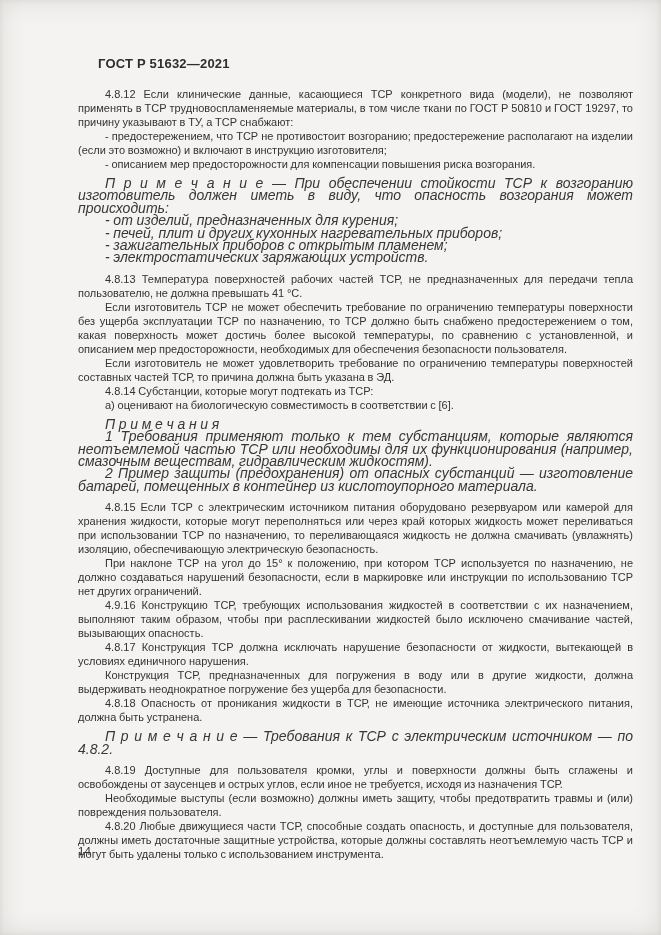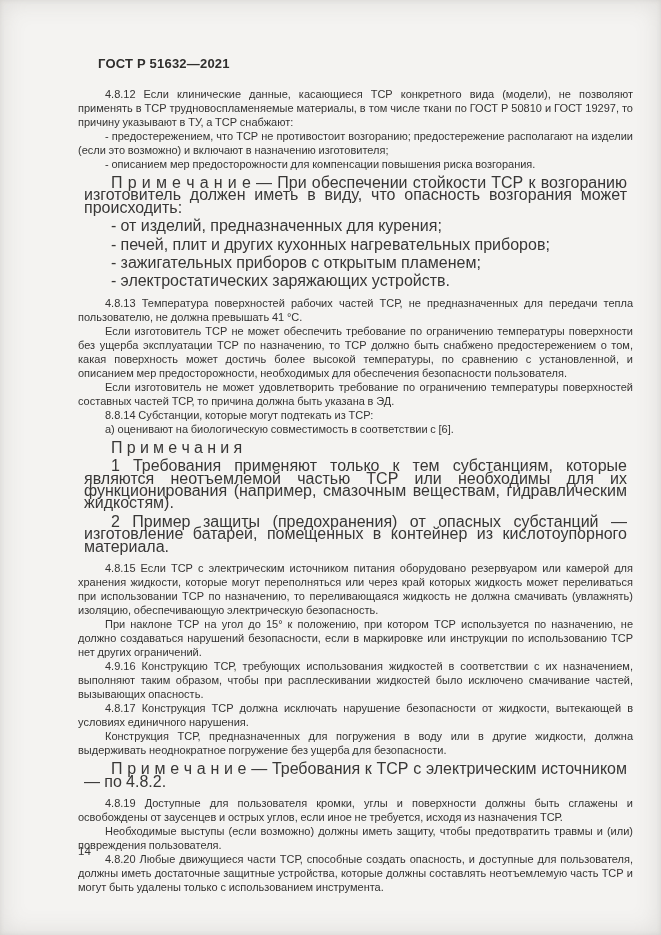--- a/index.html
+++ b/index.html
@@ -40,27 +40,28 @@
     line-height: 14px;
     text-align: justify;
     text-indent: 27px;
     word-spacing: -0.3px;
     color: #343332;
   }
   .notes {
     margin: 6px 0 8px 0;
   }
   p.note {
-    margin: 6px;
-    font-size: 16px;
+    margin: 0;
+    font-size: 14px;
     line-height: 12.4px;
     text-align: justify;
     text-indent: 27px;
     word-spacing: -0.2px;
     color: #383736;
+    font-style: italic;
   }
   .page-number {
     position: absolute;
     left: 78px;
     top: 845px;
     font-size: 11.5px;
     line-height: 13px;
     color: #343332;
     text-align: center;
   }
@@ -68,48 +69,49 @@
 </head>
 <body>
 
 <div class="page">
 
   <div class="doc-header">ГОСТ Р 51632—2021</div>
 
   <div class="content">
 
     <p class="body">4.8.12  Если клинические данные, касающиеся ТСР конкретного вида (модели), не позволяют применять в ТСР трудновоспламеняемые материалы, в том числе ткани по ГОСТ Р 50810 и ГОСТ 19297, то причину указывают в ТУ, а ТСР снабжают:</p>
-    <p class="body">- предостережением, что ТСР не противостоит возгоранию; предостережение располагают на изделии (если это возможно) и включают в назначению изготовителя;</p>
+    <p class="body">- предостережением, что ТСР не противостоит возгоранию; предостережение располагают на изделии (если это возможно) и включают в инструкцию изготовителя;</p>
     <p class="body">- описанием мер предосторожности для компенсации повышения риска возгорания.</p>
 
     <div class="notes">
       <p class="note">П р и м е ч а н и е — При обеспечении стойкости ТСР к возгоранию изготовитель должен иметь в виду, что опасность возгорания может происходить:</p>
       <p class="note">- от изделий, предназначенных для курения;</p>
       <p class="note">- печей, плит и других кухонных нагревательных приборов;</p>
       <p class="note">- зажигательных приборов с открытым пламенем;</p>
       <p class="note">- электростатических заряжающих устройств.</p>
     </div>
 
     <p class="body">4.8.13  Температура поверхностей рабочих частей ТСР, не предназначенных для передачи тепла пользователю, не должна превышать 41 °С.</p>
     <p class="body">Если изготовитель ТСР не может обеспечить требование по ограничению температуры поверхности без ущерба эксплуатации ТСР по назначению, то ТСР должно быть снабжено предостережением о том, какая поверхность может достичь более высокой температуры, по сравнению с установленной, и описанием мер предосторожности, необходимых для обеспечения безопасности пользователя.</p>
     <p class="body">Если изготовитель не может удовлетворить требование по ограничению температуры поверхностей составных частей ТСР, то причина должна быть указана в ЭД.</p>
-    <p class="body">8.8.14  Субстанции, которые могут подтекать из ТСР:</p>
+    <p class="body">4.8.14  Субстанции, которые могут подтекать из ТСР:</p>
     <p class="body">а)  оценивают на биологическую совместимость в соответствии с [6].</p>
 
     <div class="notes">
       <p class="note">П р и м е ч а н и я</p>
       <p class="note">1  Требования применяют только к тем субстанциям, которые являются неотъемлемой частью ТСР или необходимы для их функционирования (например, смазочным веществам, гидравлическим жидкостям).</p>
       <p class="note">2  Пример защиты (предохранения) от опасных субстанций — изготовление батарей, помещенных в контейнер из кислотоупорного материала.</p>
     </div>
 
     <p class="body">4.8.15  Если ТСР с электрическим источником питания оборудовано резервуаром или камерой для хранения жидкости, которые могут переполняться или через край которых жидкость может переливаться при использовании ТСР по назначению, то переливающаяся жидкость не должна смачивать (увлажнять) изоляцию, обеспечивающую электрическую безопасность.</p>
     <p class="body">При наклоне ТСР на угол до 15° к положению, при котором ТСР используется по назначению, не должно создаваться нарушений безопасности, если в маркировке или инструкции по использованию ТСР нет других ограничений.</p>
     <p class="body">4.9.16  Конструкцию ТСР, требующих использования жидкостей в соответствии с их назначением, выполняют таким образом, чтобы при расплескивании жидкостей было исключено смачивание частей, вызывающих опасность.</p>
     <p class="body">4.8.17  Конструкция ТСР должна исключать нарушение безопасности от жидкости, вытекающей в условиях единичного нарушения.</p>
     <p class="body">Конструкция ТСР, предназначенных для погружения в воду или в другие жидкости, должна выдерживать неоднократное погружение без ущерба для безопасности.</p>
+    <p class="body">4.8.18  Опасность от проникания жидкости в ТСР, не имеющие источника электрического питания, должна быть устранена.</p>
 
     <div class="notes">
       <p class="note">П р и м е ч а н и е — Требования к ТСР с электрическим источником — по 4.8.2.</p>
     </div>
 
     <p class="body">4.8.19  Доступные для пользователя кромки, углы и поверхности должны быть сглажены и освобождены от заусенцев и острых углов, если иное не требуется, исходя из назначения ТСР.</p>
     <p class="body">Необходимые выступы (если возможно) должны иметь защиту, чтобы предотвратить травмы и (или) повреждения пользователя.</p>
     <p class="body">4.8.20  Любые движущиеся части ТСР, способные создать опасность, и доступные для пользователя, должны иметь достаточные защитные устройства, которые должны составлять неотъемлемую часть ТСР и могут быть удалены только с использованием инструмента.</p>
 
   </div>

